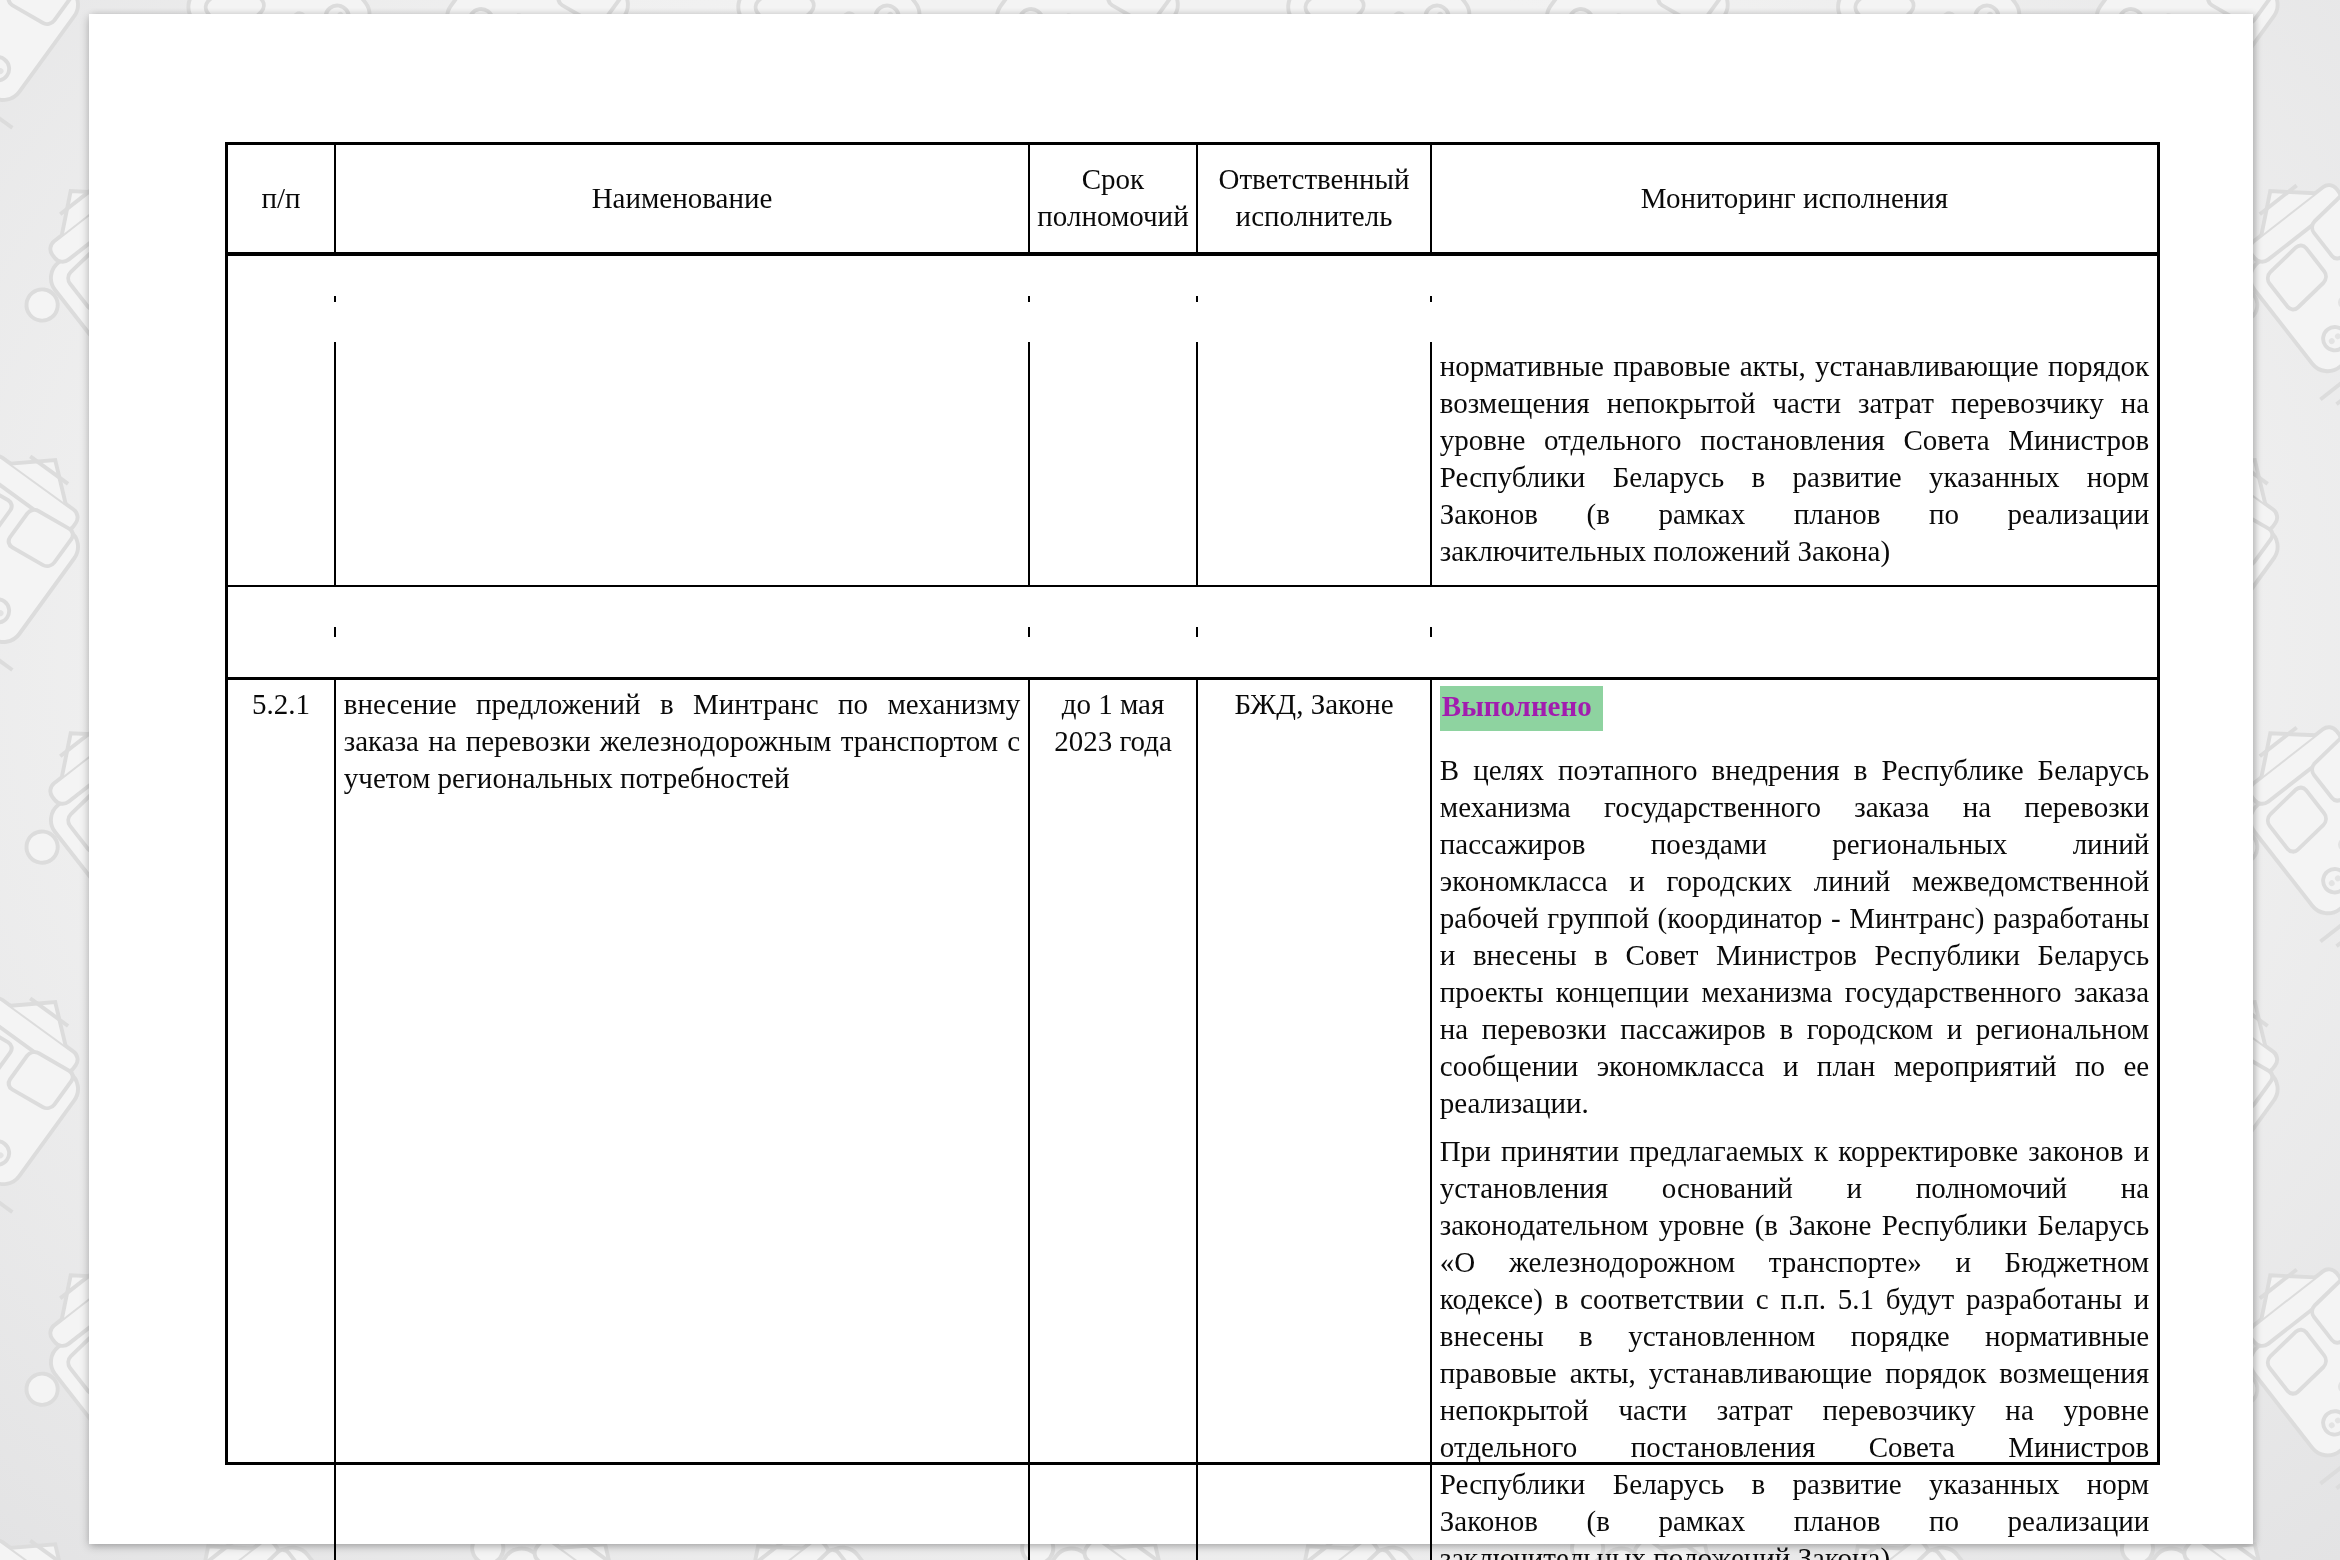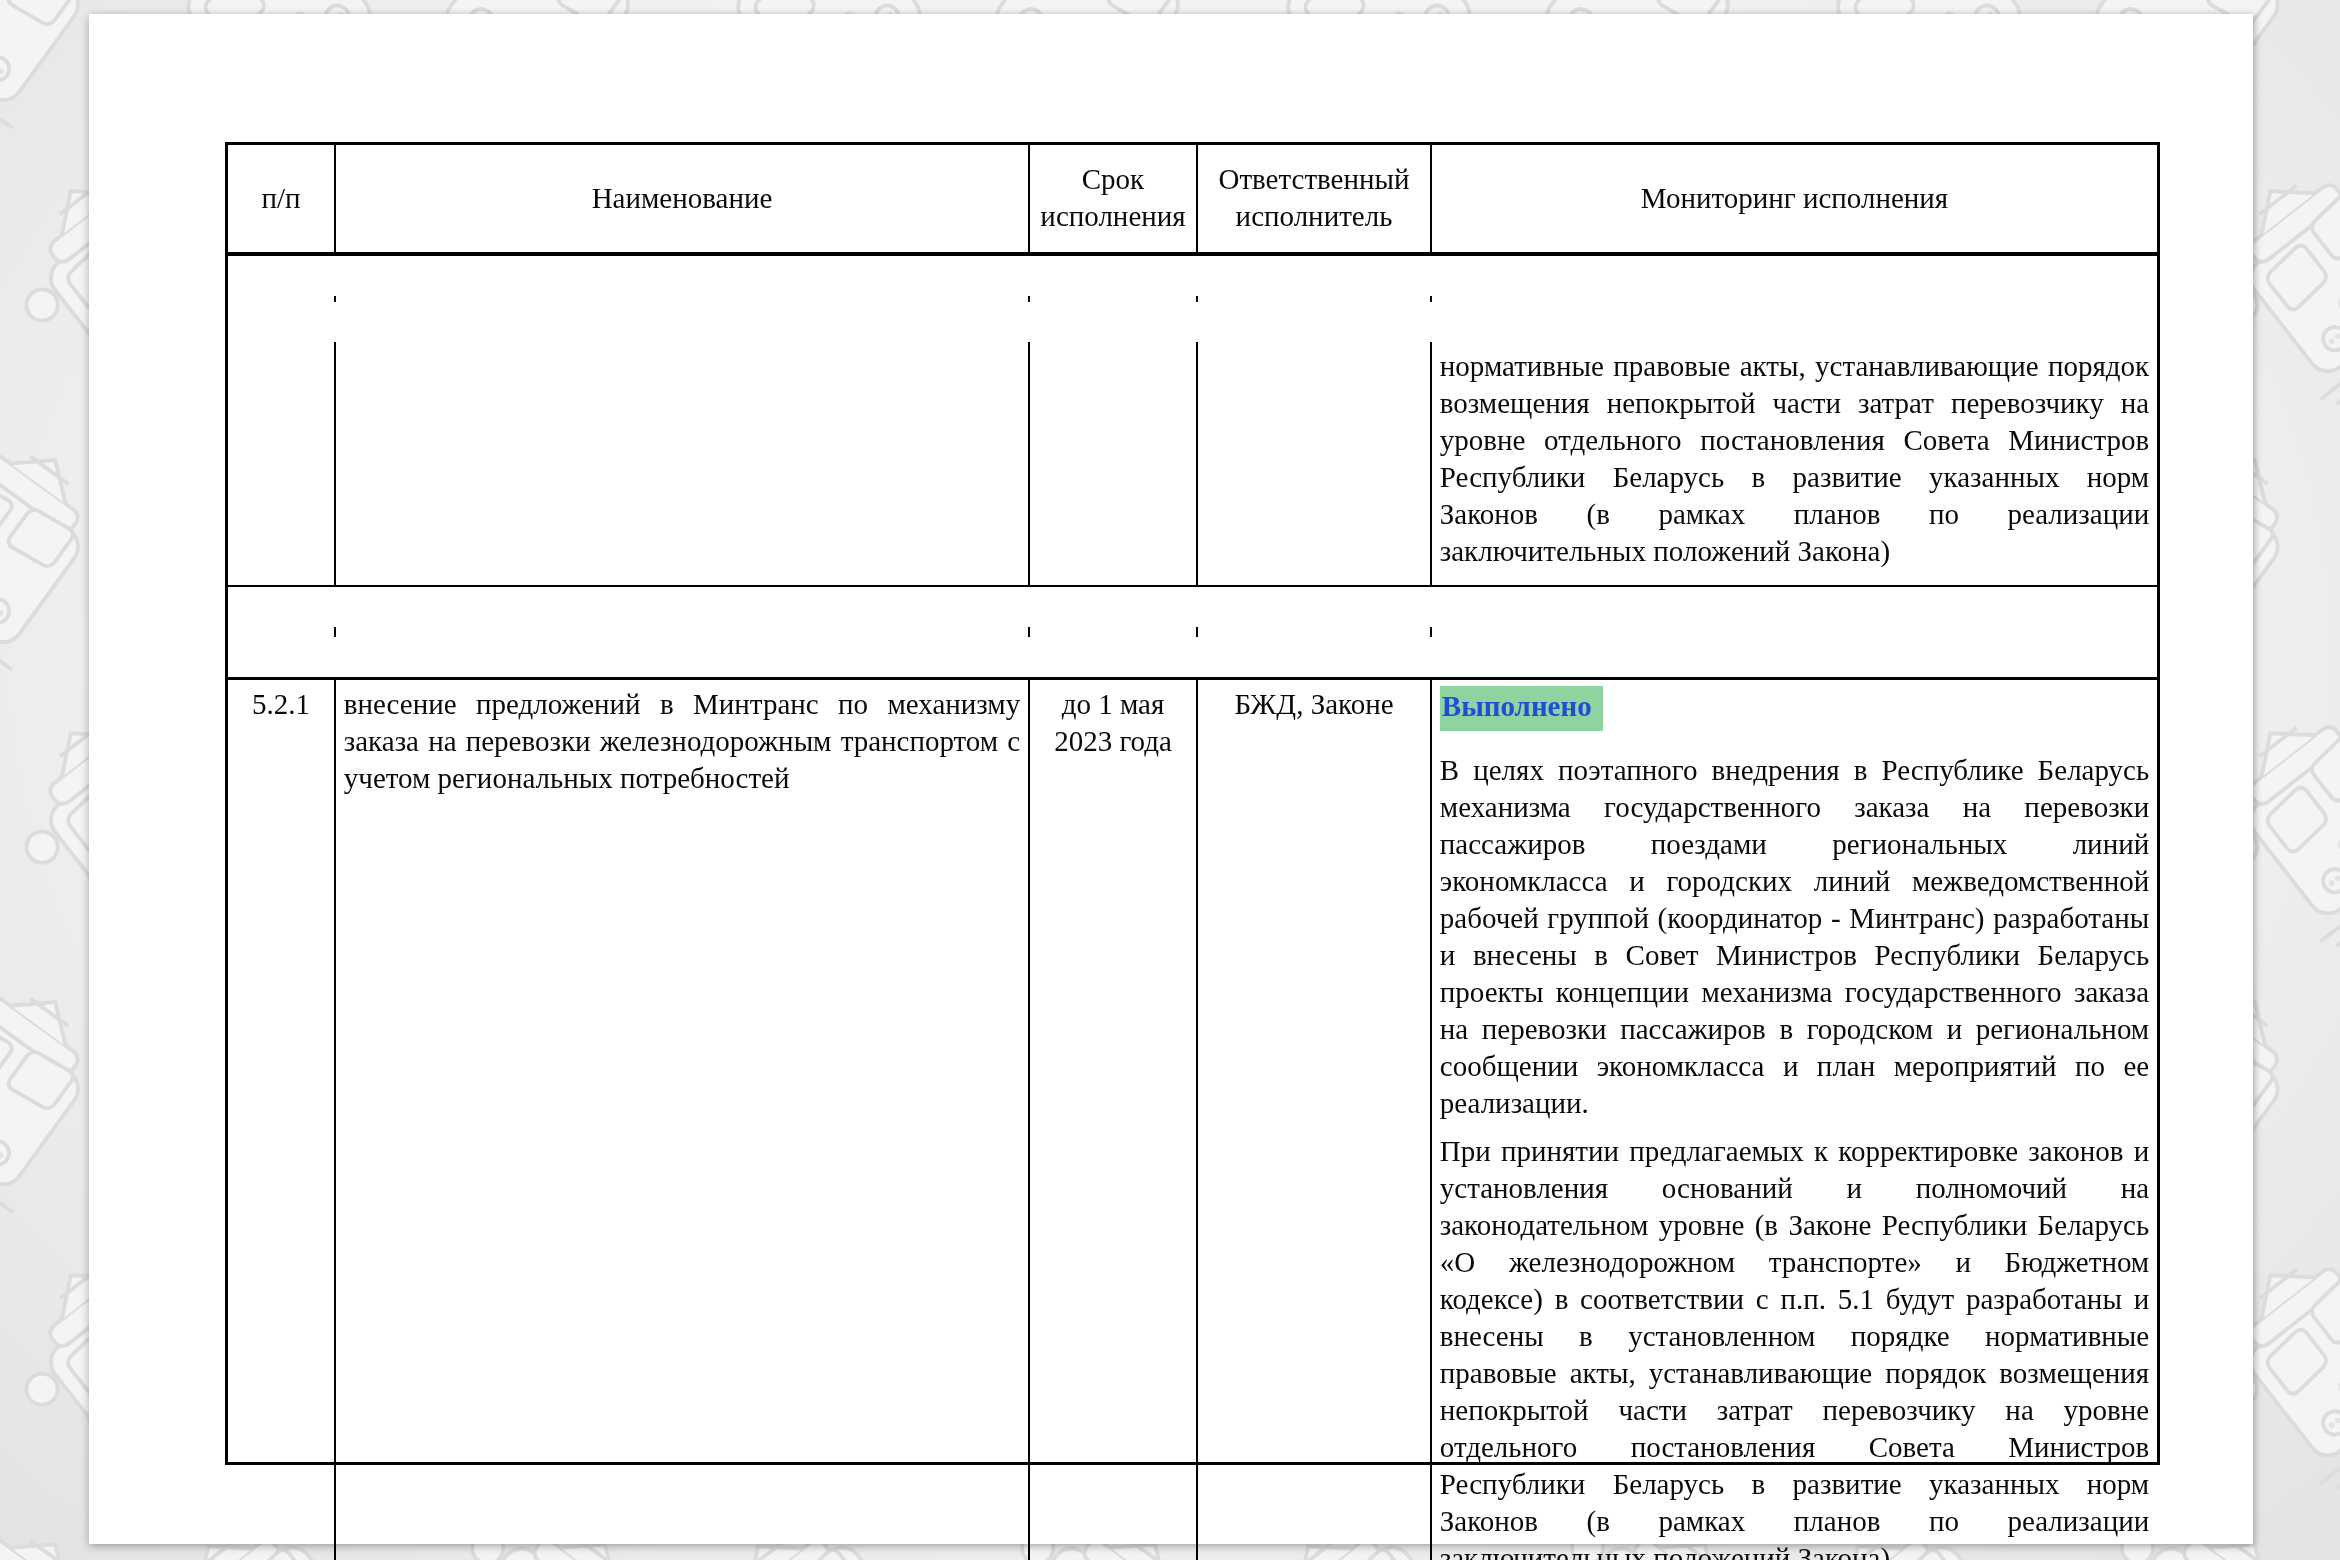--- a/index.html
+++ b/index.html
@@ -66,21 +66,21 @@
   .row-spacer-a .t-cell, .row-spacer-b .t-cell { padding: 0; }
   .row-cont { height: 245px; flex: none; border-bottom: 2px solid #000; }
   .row-main { height: 943px; flex: none; border-top: 3.9px solid #000; }
 
   .para { margin: 0; }
   .para + .para { margin-top: 11px; }
   .status-line { margin: 0 0 20.5px 0; }
   .status-badge {
     display: inline-block;
     font-weight: bold;
-    color: #1d4ed8;
+    color: #a21caf;
     background: #8ed3a0;
     padding: 2px 11.7px 5.9px 2px;
   }
   .doodle { stroke: #dcdcdc; fill: #f4f4f4; stroke-width: 4; }
   .doodle-fill { fill: #e3e3e3; stroke: none; }
 </style>
 </head>
 <body>
 
 <svg id="bg-pattern" viewBox="0 0 2400 1600" xmlns="http://www.w3.org/2000/svg" aria-hidden="true">
@@ -178,21 +178,21 @@
     </g>
 </svg>
 
 <div class="paper">
 
   <div class="doc-table">
 
     <div class="t-row row-header">
       <div class="t-cell col-num">п/п</div>
       <div class="t-cell col-name">Наименование</div>
-      <div class="t-cell col-term">Срок исполнения</div>
+      <div class="t-cell col-term">Срок полномочий</div>
       <div class="t-cell col-resp">Ответственный исполнитель</div>
       <div class="t-cell col-mon">Мониторинг исполнения</div>
     </div>
 
     <div class="t-row row-spacer-a">
       <div class="t-cell col-num"></div>
       <div class="t-cell col-name"></div>
       <div class="t-cell col-term"></div>
       <div class="t-cell col-resp"></div>
       <div class="t-cell col-mon"></div>

